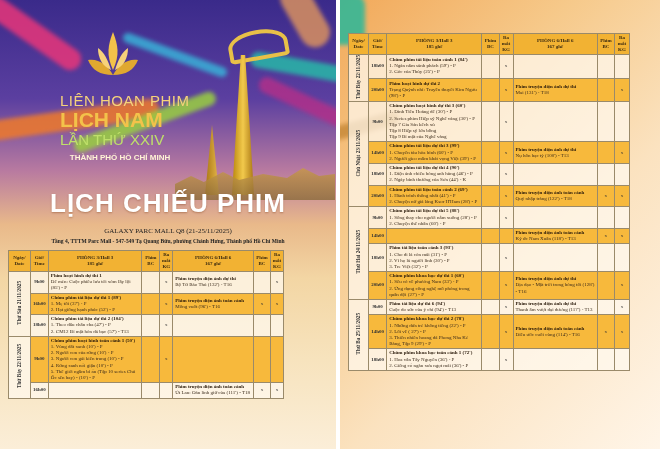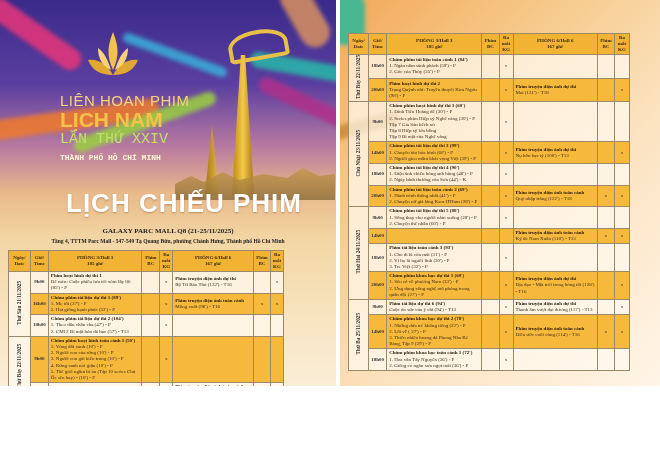--- a/index.html
+++ b/index.html
@@ -1,33 +1,33 @@
 <!DOCTYPE html>
 <html><head>
 <meta charset="utf-8">
 <style>
 *{box-sizing:border-box;margin:0;padding:0}
 body{width:660px;height:467px;overflow:hidden;font-family:"Liberation Serif",serif;background:#fff;position:relative}
-.page{position:absolute;top:0;height:386px;overflow:hidden}
+.page{position:absolute;top:0;height:449px;overflow:hidden}
 #left{left:0;width:336px;background:linear-gradient(180deg,#3a2a8a 0%,#5b3fa0 22%,#b87aa0 38%,#e9b98a 50%,#f3d6a4 62%,#f7e3bd 80%,#fbeed8 100%)}
 #right{left:340px;width:320px;background:linear-gradient(135deg,#f2a95a 0%,#f6c98a 30%,#fbe2bf 60%,#fff5e8 100%)}
 .gap{position:absolute;left:336px;top:0;width:4px;height:467px;background:#fff}
 .ribbon{position:absolute;border-radius:40px;opacity:.85;filter:blur(2px)}
 .poster-logo{position:absolute;left:78px;top:30px;width:70px;height:55px}
 .fest-title{position:absolute;left:60px;top:92px;color:#f3c24a;text-align:left}
 .fest-l1{font-family:"Liberation Sans",sans-serif;font-size:15px;letter-spacing:.5px;color:#f6d27a}
 .fest-l2{font-family:"Liberation Sans",sans-serif;font-size:21px;font-weight:bold;color:#f3c24a;line-height:22px}
-.fest-l3{font-family:Liberation Mono, monospace;font-size:15px;color:#bfe06a}
-.fest-city{position:absolute;left:60px;top:152px;width:120px;text-align:left;font-family:Liberation Mono, monospace;font-weight:bold;font-size:8px;color:#fff3d6;line-height:11px}
+.fest-l3{font-family:Liberation Sans, sans-serif;font-size:15px;color:#bfe06a}
+.fest-city{position:absolute;left:60px;top:152px;width:120px;text-align:center;font-family:Liberation Sans, sans-serif;font-weight:bold;font-size:8px;color:#fff3d6;line-height:11px}
 .tower{position:absolute;left:232px;top:55px;width:22px;height:140px;background:linear-gradient(90deg,#b8860b,#f2c94c,#a87512);clip-path:polygon(40% 0,60% 0,100% 100%,0 100%)}
 .tower2{position:absolute;left:205px;top:125px;width:14px;height:70px;background:linear-gradient(90deg,#a87512,#e6b84a);clip-path:polygon(50% 0,100% 100%,0 100%)}
 .city{position:absolute;left:175px;top:160px;width:160px;height:40px;background:linear-gradient(180deg,#d8a64a,#8a6a3a);opacity:.8;clip-path:polygon(0 60%,10% 40%,18% 55%,30% 30%,40% 50%,55% 35%,70% 45%,80% 20%,90% 40%,100% 35%,100% 100%,0 100%)}
 .reel{position:absolute;left:228px;top:30px;width:60px;height:30px;border:4px solid #e8c048;border-radius:50% 50% 10% 10%;transform:rotate(-10deg)}
-.lich{position:absolute;left:16px;top:188px;width:336px;text-align:center;font-family:"Liberation Sans",sans-serif;font-size:26px;font-weight:bold;color:#fff;letter-spacing:1px;text-shadow:0 1px 2px rgba(120,60,20,.4)}
-.venue{position:absolute;left:0;top:227px;width:336px;text-align:center;font-size:7px;font-weight:bold;color:#222}
+.lich{position:absolute;left:0;top:188px;width:336px;text-align:center;font-family:"Liberation Sans",sans-serif;font-size:26px;font-weight:bold;color:#fff;letter-spacing:1px;text-shadow:0 1px 2px rgba(120,60,20,.4)}
+.venue{position:absolute;left:0;top:227px;width:336px;text-align:center;font-size:7px;font-weight:normal;color:#222}
 .addr{position:absolute;left:0;top:238px;width:336px;text-align:center;font-size:5.5px;font-weight:bold;color:#222}
 table.sched{position:absolute;border-collapse:collapse;font-size:5px;color:#333;line-height:6.2px}
 table.sched th,table.sched td{border:.6px solid #9a8a6a;vertical-align:middle}
 table.sched th{background:#f2b233;font-weight:bold;text-align:center;padding:1px;color:#3a2a10;font-size:5px;line-height:6px}
 table.sched td{padding:1px 2px}
 tr.hl td{background:#f7b93c}
 tr.pl td{background:rgba(255,250,240,.72)}
 td.date{background:rgba(255,250,240,.72)!important;text-align:center;padding:0!important}
 td.date .v{writing-mode:vertical-rl;transform:rotate(180deg);font-weight:bold;font-size:5.2px;display:inline-block;white-space:nowrap}
 td.time{font-weight:bold;text-align:center;font-size:5px}

